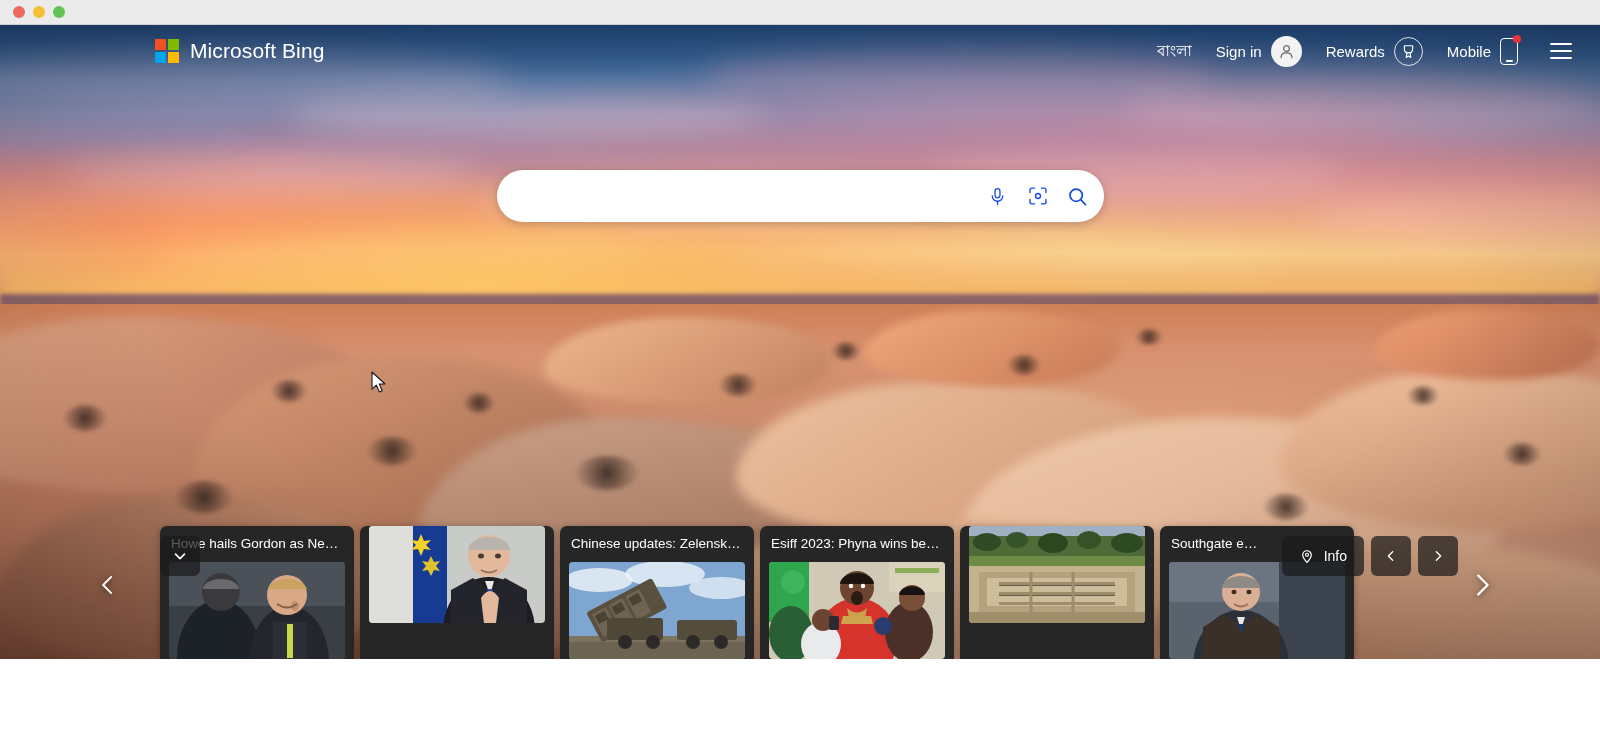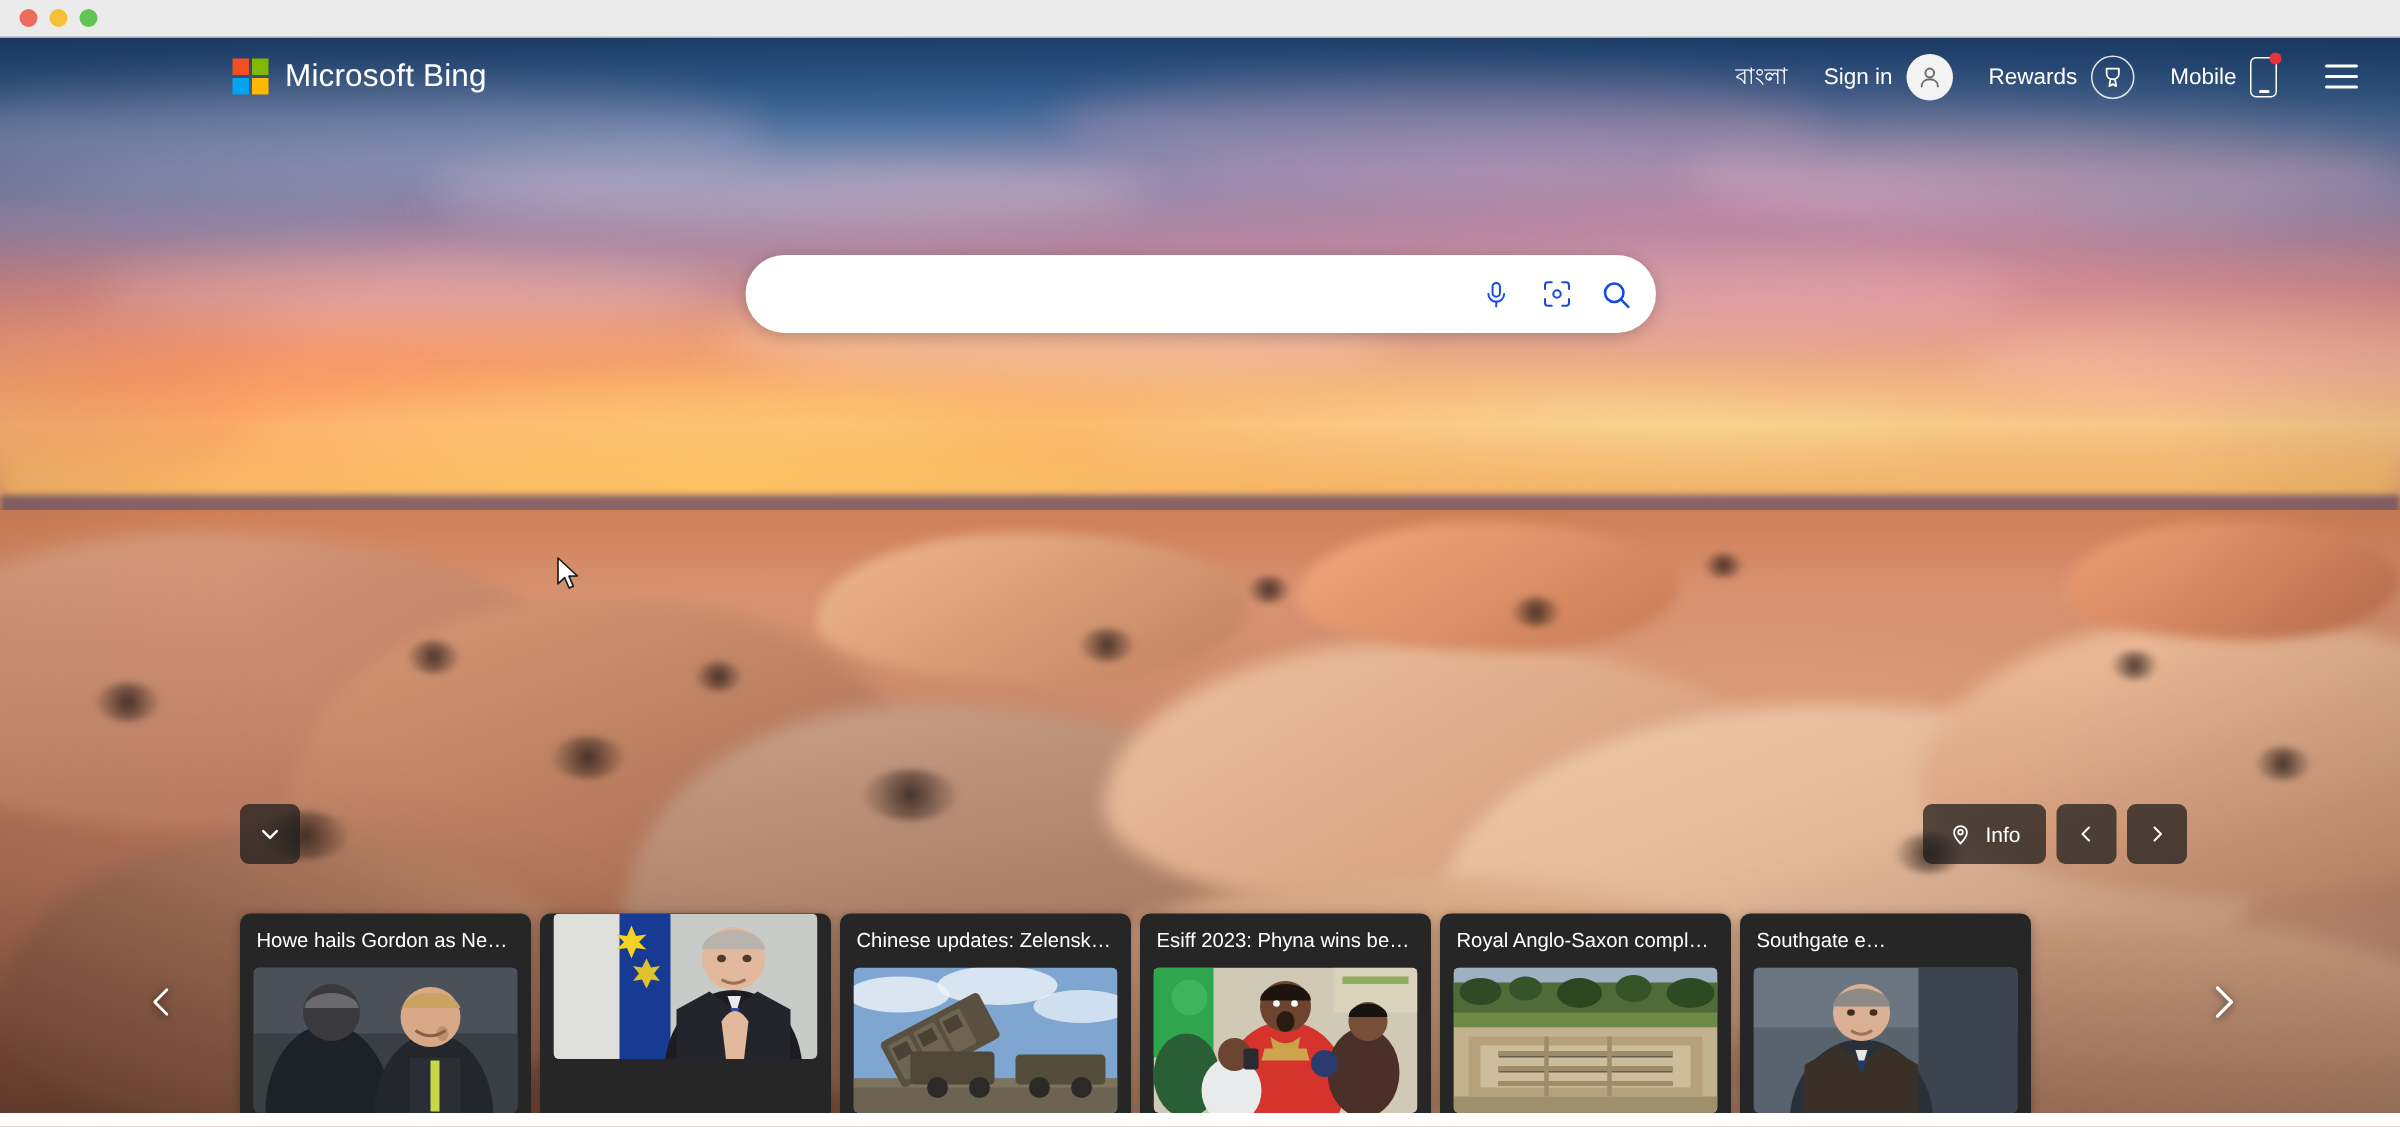--- a/index.html
+++ b/index.html
@@ -18,21 +18,21 @@
     border-bottom:1px solid #cfcfcf;
     display:flex; align-items:center; padding-left:13px; gap:8px;
   }
   .traffic { width:12px; height:12px; border-radius:50%; display:block; }
   .tl-red    { background:#ed6a5e; }
   .tl-yellow { background:#f5c035; }
   .tl-green  { background:#61c454; }
 
   
   #viewport {
-    position:absolute; top:25px; left:0; width:1600px; height:717px;
+    position:absolute; top:25px; left:0; width:1600px; height:634px;
     overflow:hidden;
   }
 
   
   #hero-bg { position:absolute; inset:0; overflow:hidden; background:#6d4536; }
   .sky {
     position:absolute; top:0; left:0; width:100%; height:44%;
     background:
       radial-gradient(ellipse 55% 60% at 30% 95%, rgba(255,196,92,.95) 0%, rgba(255,150,70,.35) 42%, rgba(255,150,70,0) 72%),
       radial-gradient(ellipse 40% 45% at 8% 72%, rgba(255,128,92,.55) 0%, rgba(255,128,92,0) 70%),
@@ -501,21 +501,20 @@
               <ellipse cx="52" cy="82" rx="20" ry="22" fill="#e8eaec"></ellipse>
               <circle cx="54" cy="58" r="11" fill="#6b4531"></circle>
               <rect x="60" y="54" width="10" height="14" rx="2" fill="#2a2a30"></rect>
               <circle cx="114" cy="64" r="9" fill="#2a3b6e"></circle>
             </svg>
           </div>
         </div>
 
 
         <div class="card">
-          <div class="card-title">Royal Anglo-Saxon comple...</div>
           <div class="card-img">
             <svg viewBox="0 0 176 97" preserveAspectRatio="xMidYMid slice">
               <rect width="176" height="97" fill="#b7a887"></rect>
               <rect y="0" width="176" height="14" fill="#9fb0c2"></rect>
               <rect y="10" width="176" height="22" fill="#4e6b38"></rect>
               <ellipse cx="18" cy="16" rx="14" ry="9" fill="#2f4a24"></ellipse>
               <ellipse cx="48" cy="14" rx="11" ry="8" fill="#36532a"></ellipse>
               <ellipse cx="84" cy="17" rx="15" ry="10" fill="#2c471f"></ellipse>
               <ellipse cx="120" cy="14" rx="12" ry="9" fill="#365227"></ellipse>
               <ellipse cx="158" cy="17" rx="16" ry="10" fill="#2e4a22"></ellipse>

